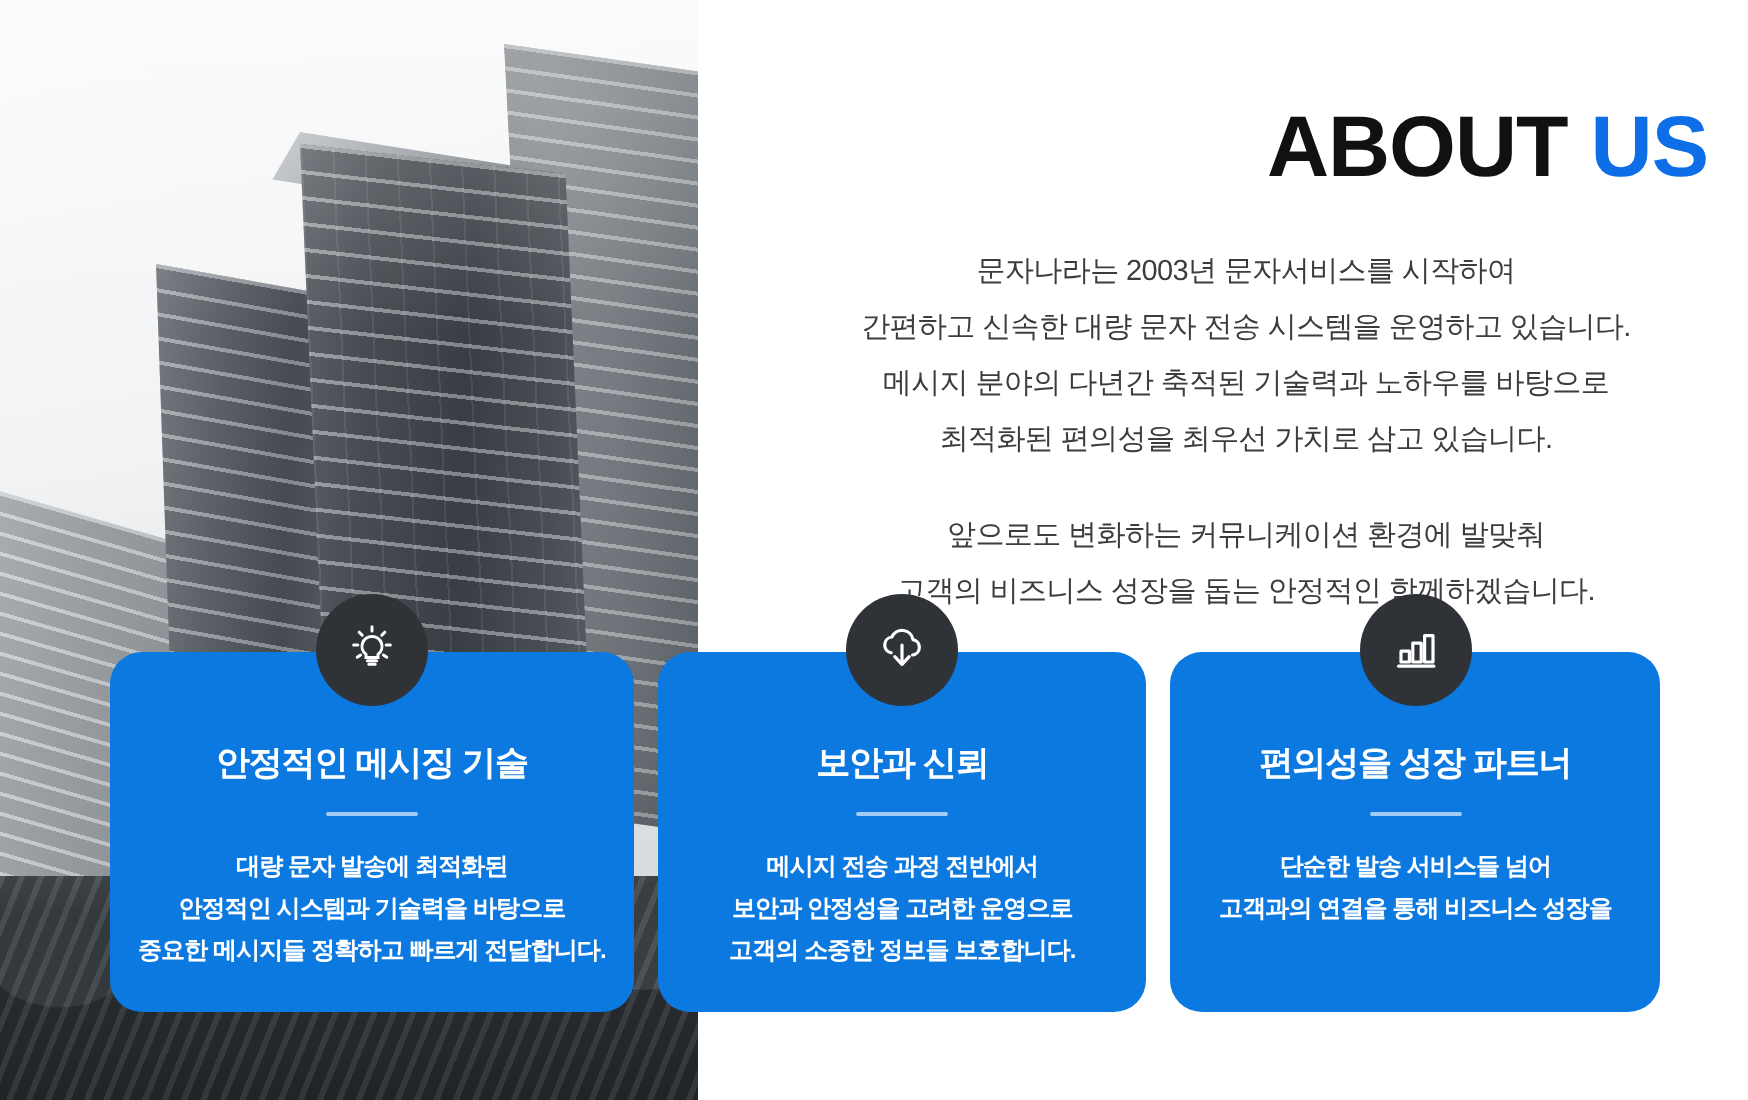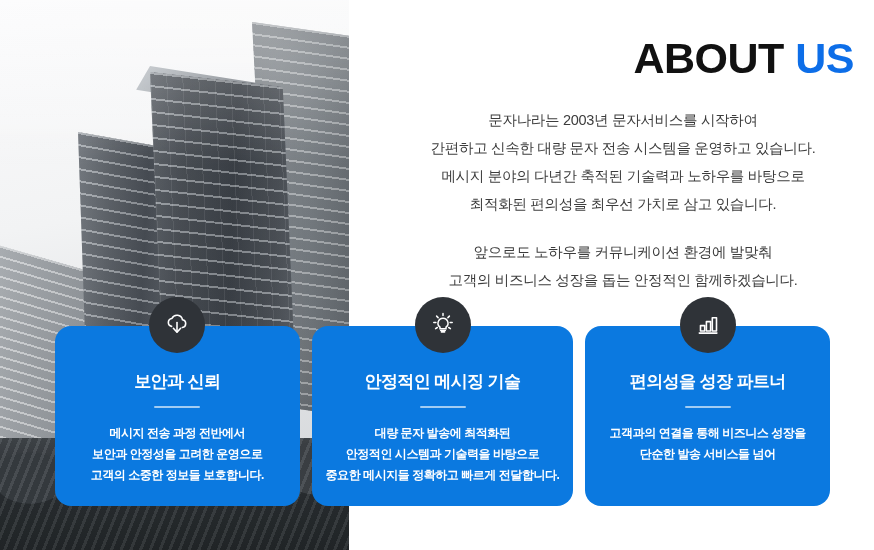--- a/index.html
+++ b/index.html
@@ -188,20 +188,21 @@
     text-align: right;
   }
 
   .headline {
     font-size: 43px;
     font-weight: 700;
     letter-spacing: -.5px;
     line-height: 1.05;
     color: #111111;
     margin-bottom: 26px;
+    margin-top: 16px;
   }
   .headline .accent { color: #0d6ee8; }
 
   .para {
     font-size: 14.5px;
     line-height: 1.93;
     color: #3c3c3c;
     letter-spacing: -.3px;
   }
   .para + .para { margin-top: 20px; }
@@ -294,74 +295,74 @@
     </div>
 
     <div class="para">
       <div>문자나라는 2003년 문자서비스를 시작하여</div>
       <div>간편하고 신속한 대량 문자 전송 시스템을 운영하고 있습니다.</div>
       <div>메시지 분야의 다년간 축적된 기술력과 노하우를 바탕으로</div>
       <div>최적화된 편의성을 최우선 가치로 삼고 있습니다.</div>
     </div>
 
     <div class="para">
-      <div>앞으로도 노하우를 커뮤니케이션 환경에 발맞춰</div>
+      <div>앞으로도 변화하는 커뮤니케이션 환경에 발맞춰</div>
       <div>고객의 비즈니스 성장을 돕는 안정적인 함께하겠습니다.</div>
     </div>
 
   </div>
 
   <div class="cards">
+
+    <div class="card">
+      <div class="card-icon">
+        <svg width="30" height="30" viewBox="0 0 30 30" fill="none" stroke="#ffffff" stroke-width="1.5" stroke-linecap="round">
+          <path d="M15 8.2a5 5 0 0 0-3 9v1.6h6v-1.6a5 5 0 0 0-3-9z" fill="none"></path>
+          <path d="M12.7 20.4h4.6M13.4 22.1h3.2"></path>
+          <path d="M15 3.4v2.1M8.6 6.1l1.5 1.5M21.4 6.1l-1.5 1.5M5.8 12.5h2.1M24.2 12.5h-2.1M7.6 18.6l1.7-1.1M22.4 18.6l-1.7-1.1"></path>
+        </svg>
+      </div>
+      <div class="card-title">안정적인 메시징 기술</div>
+      <div class="card-rule"></div>
+      <div class="card-body">
+        <div>대량 문자 발송에 최적화된</div>
+        <div>안정적인 시스템과 기술력을 바탕으로</div>
+        <div>중요한 메시지들 정확하고 빠르게 전달합니다.</div>
+      </div>
+    </div>
 
     <div class="card">
       <div class="card-icon">
         <svg width="32" height="32" viewBox="0 0 32 32" fill="none" stroke="#ffffff" stroke-width="1.6" stroke-linecap="round" stroke-linejoin="round">
           <path d="M10.6 17.4a4 4 0 0 1 .3-7.9 5.6 5.6 0 0 1 10.6 1.3 3.9 3.9 0 0 1-.2 7.7"></path>
           <path d="M16 13.6v9.1"></path>
           <path d="M12.4 19.3 16 23.2l3.6-3.9"></path>
         </svg>
       </div>
       <div class="card-title">보안과 신뢰</div>
       <div class="card-rule"></div>
       <div class="card-body">
         <div>메시지 전송 과정 전반에서</div>
         <div>보안과 안정성을 고려한 운영으로</div>
         <div>고객의 소중한 정보들 보호합니다.</div>
-      </div>
-    </div>
-
-    <div class="card">
-      <div class="card-icon">
-        <svg width="30" height="30" viewBox="0 0 30 30" fill="none" stroke="#ffffff" stroke-width="1.5" stroke-linecap="round">
-          <path d="M15 8.2a5 5 0 0 0-3 9v1.6h6v-1.6a5 5 0 0 0-3-9z" fill="none"></path>
-          <path d="M12.7 20.4h4.6M13.4 22.1h3.2"></path>
-          <path d="M15 3.4v2.1M8.6 6.1l1.5 1.5M21.4 6.1l-1.5 1.5M5.8 12.5h2.1M24.2 12.5h-2.1M7.6 18.6l1.7-1.1M22.4 18.6l-1.7-1.1"></path>
-        </svg>
-      </div>
-      <div class="card-title">안정적인 메시징 기술</div>
-      <div class="card-rule"></div>
-      <div class="card-body">
-        <div>대량 문자 발송에 최적화된</div>
-        <div>안정적인 시스템과 기술력을 바탕으로</div>
-        <div>중요한 메시지들 정확하고 빠르게 전달합니다.</div>
       </div>
     </div>
 
     <div class="card">
       <div class="card-icon">
         <svg width="30" height="30" viewBox="0 0 30 30" fill="none" stroke="#ffffff" stroke-width="1.6" stroke-linecap="round" stroke-linejoin="round">
           <rect x="7.5" y="15.6" width="4.2" height="5.4"></rect>
           <rect x="13.4" y="11.6" width="4.2" height="9.4"></rect>
           <rect x="19.3" y="7.8" width="4.2" height="13.2"></rect>
           <path d="M6.3 23.1h17.6"></path>
         </svg>
       </div>
       <div class="card-title">편의성을 성장 파트너</div>
       <div class="card-rule"></div>
       <div class="card-body">
+        <div>단순한 발송 서비스들 넘어</div>
         <div>고객과의 연결을 통해 비즈니스 성장을</div>
-        <div>단순한 발송 서비스들 넘어</div>
       </div>
     </div>
 
   </div>
 
 </div>
 
 </body></html>

